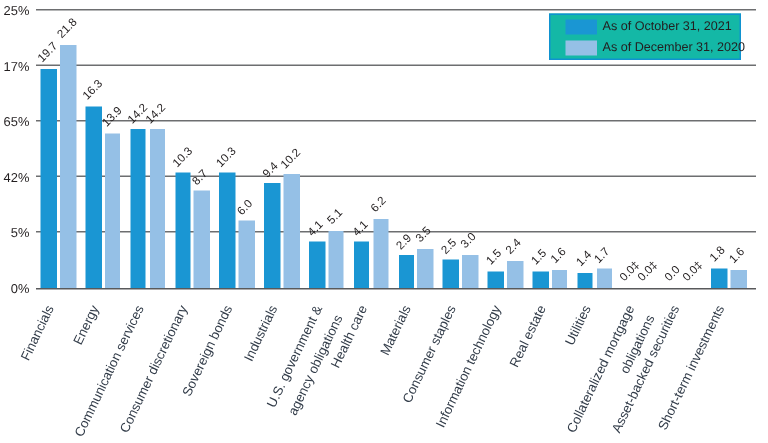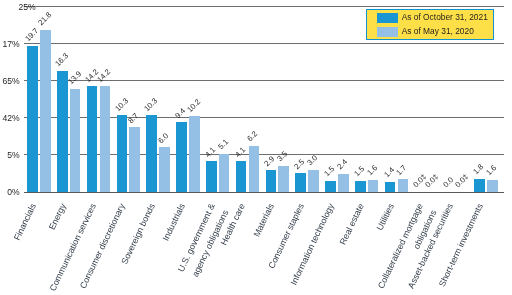--- a/index.html
+++ b/index.html
@@ -11,21 +11,21 @@
   .gridline{position:absolute;height:1px;background:#6d6e70;}
   .axisline{position:absolute;height:1.4px;background:#58595b;}
   .ytick{position:absolute;font-size:8.6px;color:#231f20;text-align:right;}
   .bar{position:absolute;}
   .vlabel{position:absolute;font-size:7.7px;color:#231f20;white-space:nowrap;
           line-height:8.6px;transform-origin:0 100%;transform:rotate(-45deg);}
   .xlabel{position:absolute;font-size:8.8px;color:#323c49;white-space:pre;
           line-height:14.8px;text-align:right;
           transform-origin:100% 0;transform:translateX(-100%) rotate(-64.5deg);}
   .legend{position:absolute;left:366.3px;top:9.2px;width:127.5px;height:30.6px;
-          border:1px solid;background:#fde047;box-sizing:border-box;}
+          border:1px solid;background:#14b8a6;box-sizing:border-box;}
   .legend-row{position:absolute;left:9.8px;height:14px;}
   .legend-swatch{position:absolute;left:0;top:1.7px;width:21px;height:10px;}
   .legend-text{position:absolute;left:24.6px;top:1.1px;font-size:8.4px;
                color:#231f20;white-space:nowrap;}
 </style>
 </head>
 <body>
 
 <div id="chart">
   <div id="plot-area" class="plot-area">
@@ -33,21 +33,21 @@
       <div class="ytick" style="left: 0px; width: 19.6px; top: 187.1px;">0%</div>
       <div class="gridline" style="left: 23.8px; width: 480.1px; top: 154.28px; background: rgb(109, 110, 112);"></div>
       <div class="ytick" style="left: 0px; width: 19.6px; top: 149.98px;">5%</div>
       <div class="gridline" style="left: 23.8px; width: 480.1px; top: 117.16px; background: rgb(109, 110, 112);"></div>
       <div class="ytick" style="left: 0px; width: 19.6px; top: 112.86px;">42%</div>
       <div class="gridline" style="left: 23.8px; width: 480.1px; top: 80.04px; background: rgb(109, 110, 112);"></div>
       <div class="ytick" style="left: 0px; width: 19.6px; top: 75.74px;">65%</div>
       <div class="gridline" style="left: 23.8px; width: 480.1px; top: 42.92px; background: rgb(109, 110, 112);"></div>
       <div class="ytick" style="left: 0px; width: 19.6px; top: 38.62px;">17%</div>
       <div class="gridline" style="left: 23.8px; width: 480.1px; top: 5.8px; background: rgb(109, 110, 112);"></div>
-      <div class="ytick" style="left: 16px; width: 19.6px; top: 1.5px; text-align: right;">25%</div>
+      <div class="ytick" style="left: 0px; width: 19.6px; top: 1.5px; text-align: right;">25%</div>
       <div class="bar" style="left: 27.2px; top: 45.6472px; width: 10.7px; height: 146.253px; background: rgb(26, 150, 211);"></div>
       <div class="vlabel" style="top: 35.0472px; left: 30.125px;">19.7</div>
       <div class="bar" style="left: 39.9px; top: 30.0568px; width: 10.7px; height: 161.843px; background: rgb(149, 192, 230);"></div>
       <div class="vlabel" style="top: 19.4568px; left: 42.825px;">21.8</div>
       <div class="bar" style="left: 57px; top: 70.8888px; width: 10.7px; height: 121.011px; background: rgb(26, 150, 211);"></div>
       <div class="vlabel" style="top: 60.2888px; left: 59.925px;">16.3</div>
       <div class="bar" style="left: 69.7px; top: 88.7064px; width: 10.7px; height: 103.194px; background: rgb(149, 192, 230);"></div>
       <div class="vlabel" style="top: 78.1064px; left: 72.625px;">13.9</div>
       <div class="bar" style="left: 86.8px; top: 86.4792px; width: 10.7px; height: 105.421px; background: rgb(26, 150, 211);"></div>
       <div class="vlabel" style="top: 75.8792px; left: 89.725px;">14.2</div>
@@ -122,16 +122,16 @@
       <div class="xlabel" style="left: 444.1px; top: 201.4px;">Asset-backed securities</div>
       <div class="xlabel" style="left: 473.9px; top: 201.4px;">Short-term investments</div>
     </div>
   <div id="legend" class="legend" style="border-color: rgb(15, 146, 208);">
       <div class="legend-row" style="top: 1px;">
         <div class="legend-swatch" style="background: rgb(26, 150, 211);"></div>
         <div class="legend-text">As of October 31, 2021</div>
       </div>
       <div class="legend-row" style="top: 15px;">
         <div class="legend-swatch" style="background: rgb(149, 192, 230);"></div>
-        <div class="legend-text">As of May 31, 2020</div>
+        <div class="legend-text">As of December 31, 2020</div>
       </div>
     </div>
 </div>
 
 </body></html>

